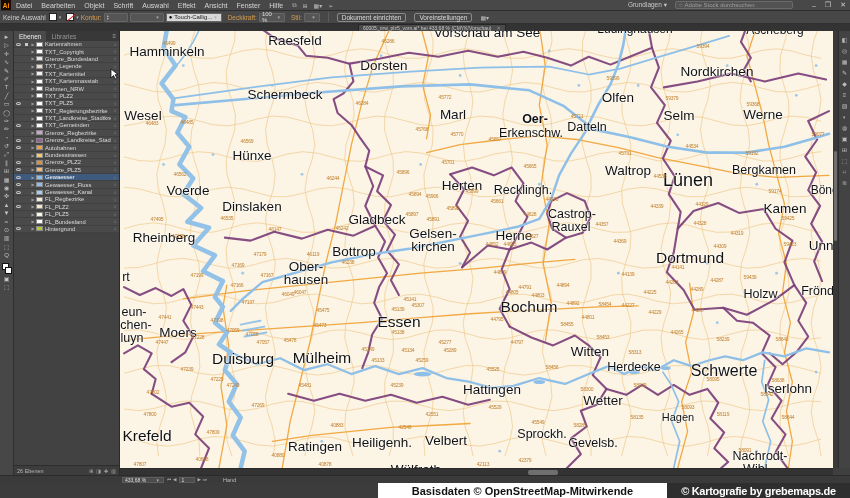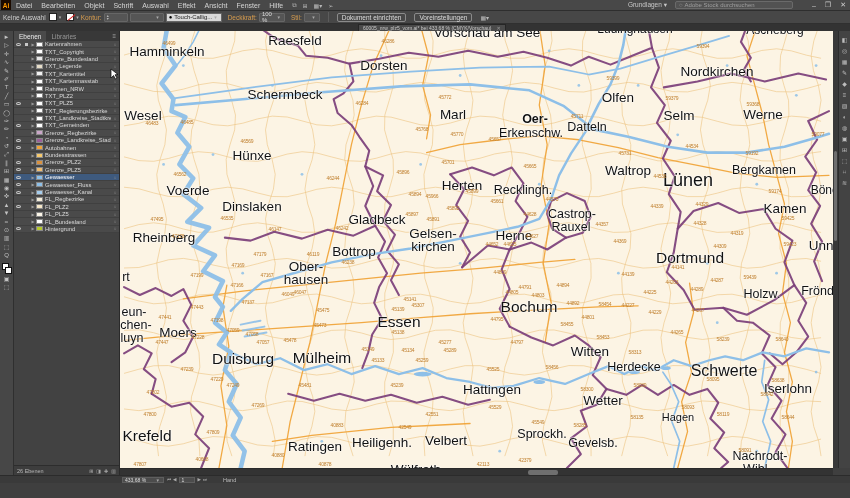--- a/index.html
+++ b/index.html
@@ -833,18 +833,22 @@
         <span style="margin-left:auto;" class="caret">▾</span>
     </span>
     <span class="sb-arrow">⏮</span>
     <span class="sb-arrow">◀</span>
     <span class="sb-box" style="width:16px;">1</span>
     <span class="sb-arrow">▶</span>
     <span class="sb-arrow">⏭</span>
     <span style="margin-left:14px;">Hand</span>
   </div>
 
+  <div id="attrib">
+    <div id="attrib-white">Basisdaten © OpenStreetMap-Mitwirkende</div>
+    <div id="attrib-dark">© Kartografie by grebemaps.de</div>
+  </div>
 
   <svg id="cursor" width="10" height="12">
     <polygon points="1,1 1,10 3.5,7.5 5.5,11 7,10 5,6.8 8,6.5" fill="#fff" stroke="#000" stroke-width="0.7"></polygon>
   </svg>
 
 </div>
 
 </body></html>

